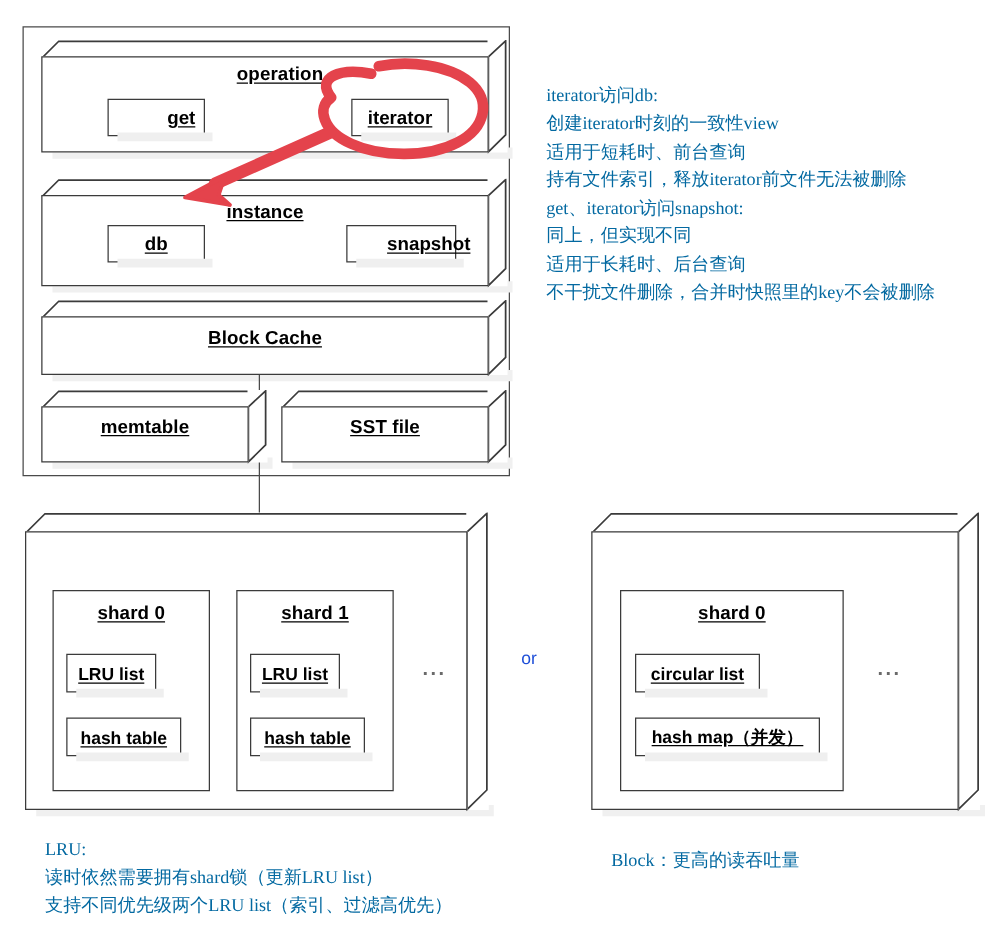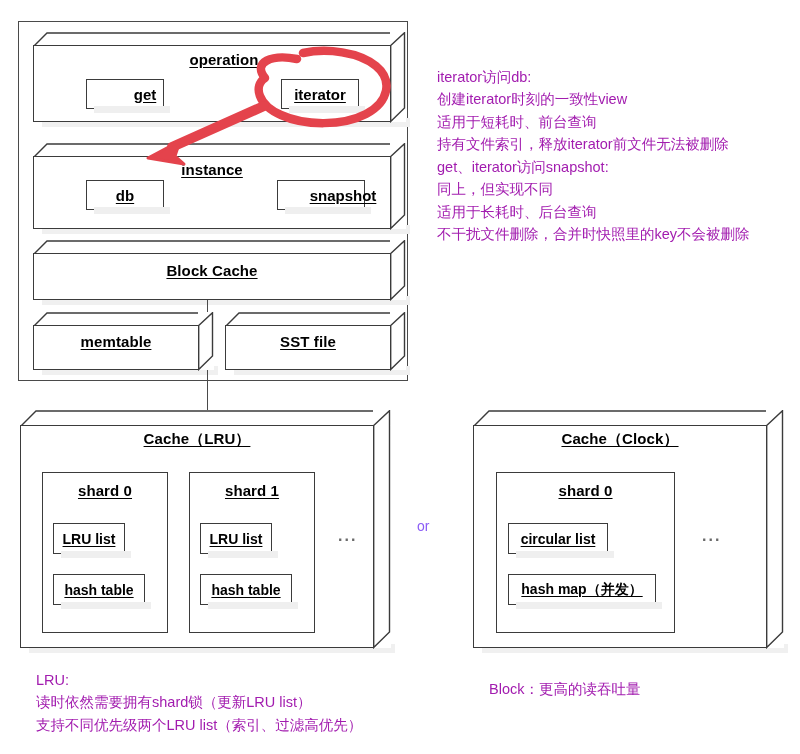--- a/index.html
+++ b/index.html
@@ -104,37 +104,37 @@
   .vline {
     position: absolute;
     width: 0;
     border-left: 1.4px solid #4a4a4a;
     z-index: 1;
   }
 
   
   .textblock {
     position: absolute;
-    color: #a21caf;
+    color: #0369a1;
     line-height: 1.55;
     white-space: pre;
-    font-family: Liberation Sans, sans-serif;
+    font-family: Liberation Serif, serif;
   }
 
   .ellipsis-dots {
     position: absolute;
     color: #6a6a6a;
     font-weight: bold;
     letter-spacing: 2px;
     z-index: 6;
   }
 
   .or-label {
     position: absolute;
-    color: #8b5cf6;
+    color: #1d4ed8;
     z-index: 6;
   }
 
   
   .annotation-layer {
     position: absolute;
     left: 0; top: 0;
     width: 800px; height: 754px;
     z-index: 30;
     pointer-events: none;
@@ -239,21 +239,20 @@
     <svg width="370" height="17" viewBox="0 0 370 17">
       <polygon points="16,1 369,1 353,16 1,16" fill="#ffffff" stroke="#3b3b3b" stroke-width="1.4"></polygon>
     </svg>
   </div>
   <div class="face-right" style="left:353px; top:0; width:18px; height:238px;">
     <svg width="18" height="239" viewBox="0 0 18 239">
       <polygon points="0.7,15.5 16.5,0.7 16.5,222 0.7,237.5" fill="#ffffff" stroke="#3b3b3b" stroke-width="1.4"></polygon>
     </svg>
   </div>
   <div class="face-front" style="width:354px; height:223px;"></div>
-  <div class="box-title" style="left:0; top:20px; width:354px; text-align:center; font-size:15px;">Cache（LRU）</div>
 </div>
 
 <div class="box3d shadow" style="left:42px; top:458px; width:140px; height:175px;">
   <div class="face-top" style="left:0; top:0; width:140px; height:14px;">
     <svg width="140" height="15" viewBox="0 0 140 15">
       <polygon points="14,1 139,1 125,14 1,14" fill="#ffffff" stroke="#3b3b3b" stroke-width="1.4"></polygon>
     </svg>
   </div>
   <div class="face-right" style="left:125px; top:0; width:16px; height:175px;">
     <svg width="16" height="176" viewBox="0 0 16 176">
@@ -300,21 +299,20 @@
     <svg width="310" height="17" viewBox="0 0 310 17">
       <polygon points="16,1 309,1 293,16 1,16" fill="#ffffff" stroke="#3b3b3b" stroke-width="1.4"></polygon>
     </svg>
   </div>
   <div class="face-right" style="left:293px; top:0; width:18px; height:238px;">
     <svg width="18" height="239" viewBox="0 0 18 239">
       <polygon points="0.7,15.5 16.5,0.7 16.5,222 0.7,237.5" fill="#ffffff" stroke="#3b3b3b" stroke-width="1.4"></polygon>
     </svg>
   </div>
   <div class="face-front" style="width:294px; height:223px;"></div>
-  <div class="box-title" style="left:0; top:20px; width:294px; text-align:center; font-size:15px;">Cache（Clock）</div>
 </div>
 
 <div class="box3d shadow" style="left:496px; top:458px; width:193px; height:175px;">
   <div class="face-top" style="left:0; top:0; width:193px; height:14px;">
     <svg width="193" height="15" viewBox="0 0 193 15">
       <polygon points="14,1 192,1 178,14 1,14" fill="#ffffff" stroke="#3b3b3b" stroke-width="1.4"></polygon>
     </svg>
   </div>
   <div class="face-right" style="left:178px; top:0; width:16px; height:175px;">
     <svg width="16" height="176" viewBox="0 0 16 176">

